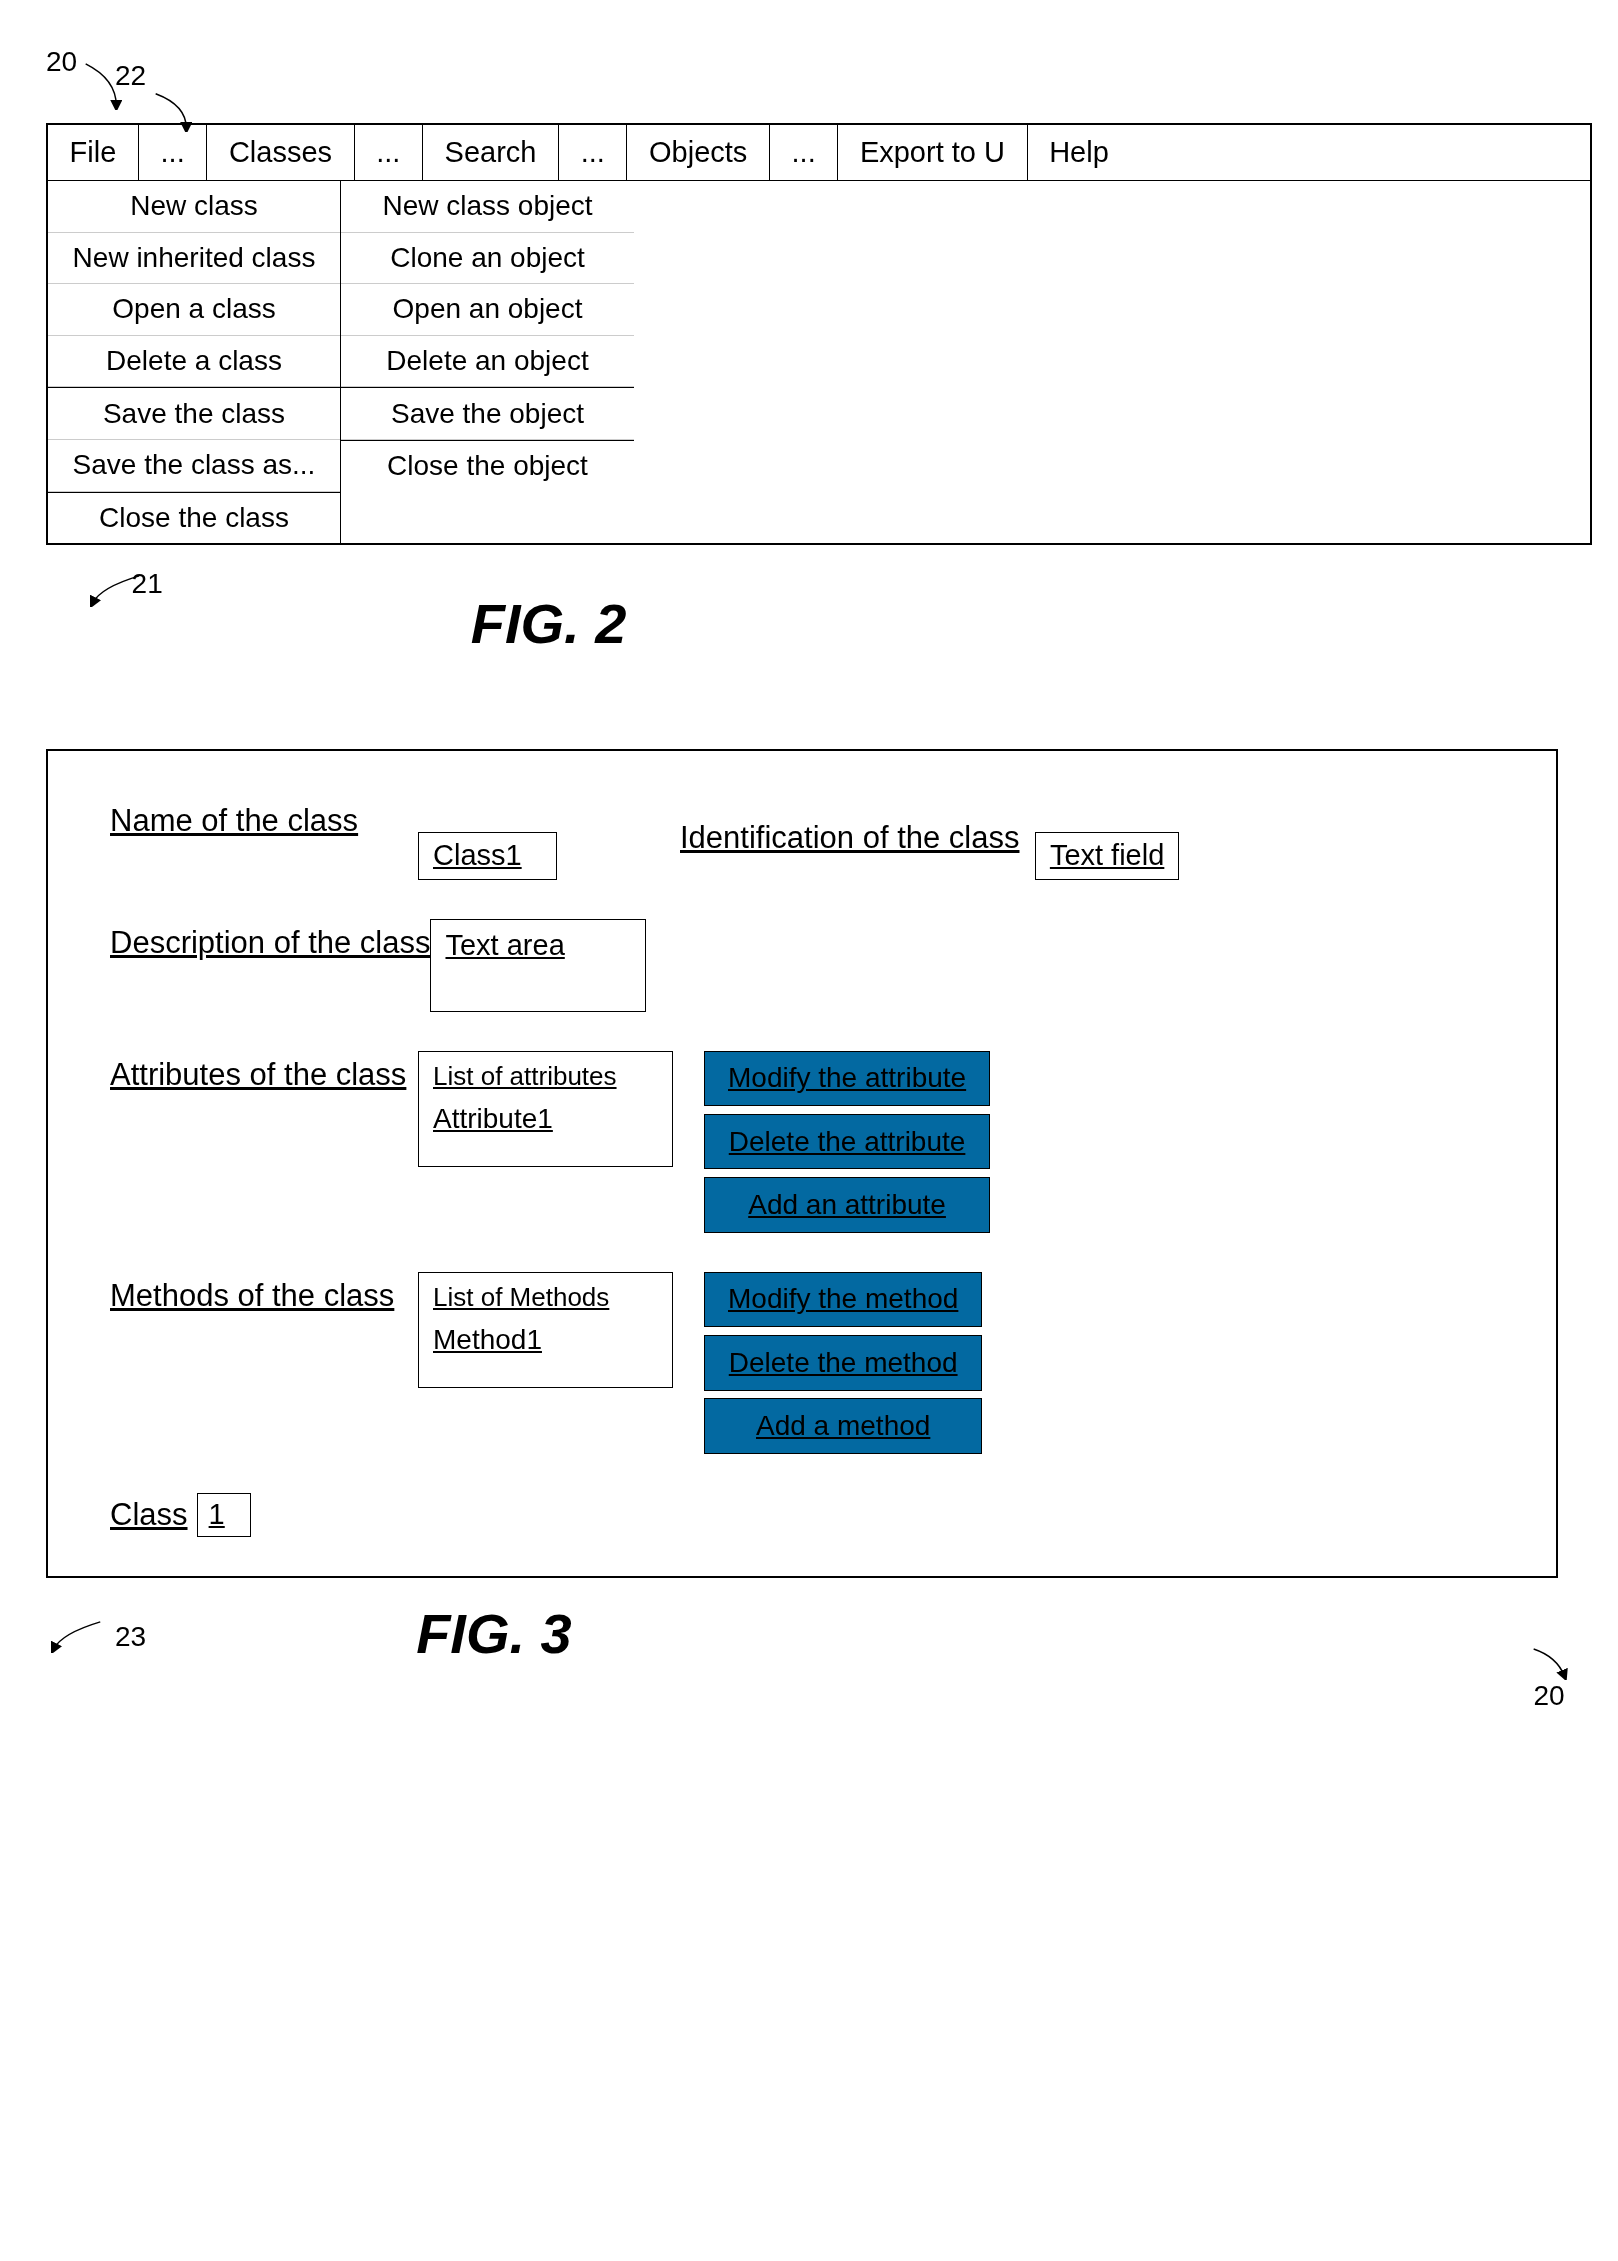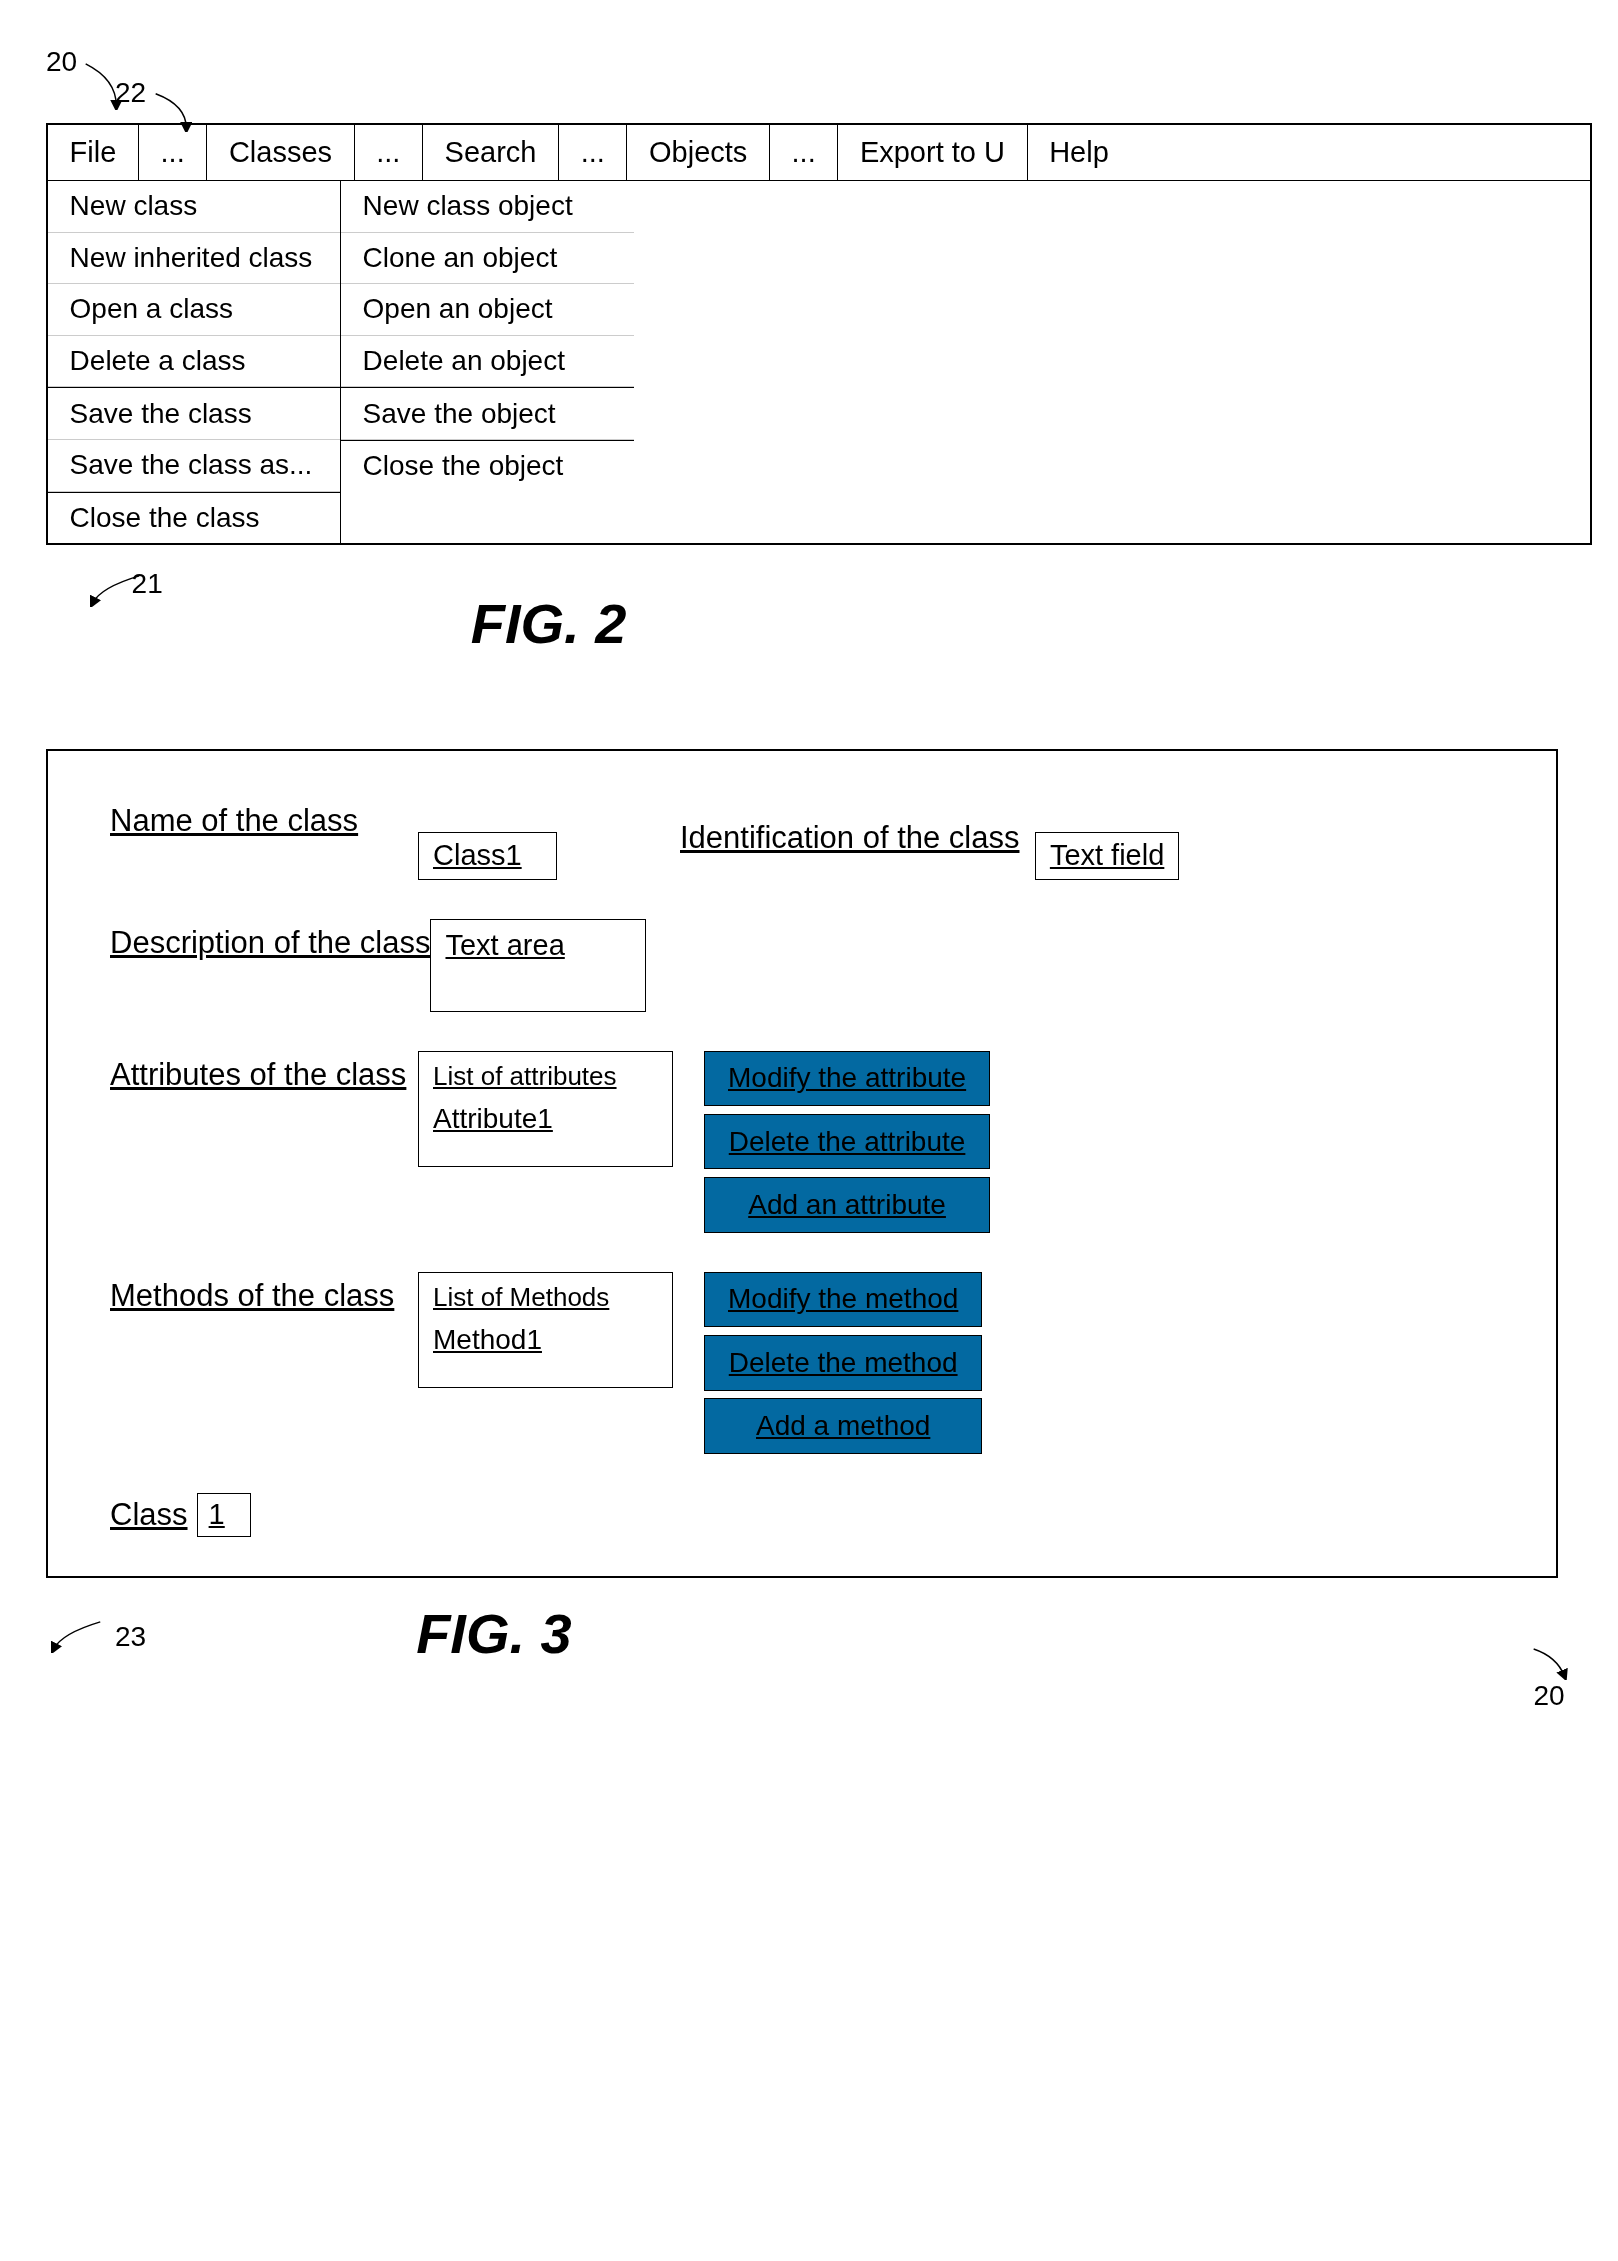--- a/index.html
+++ b/index.html
@@ -42,20 +42,21 @@
       font-size: 29px;
       border-right: 1.5px solid #000;
       cursor: pointer;
       white-space: nowrap;
     }
     .menu-item:last-child { border-right: none; }
 
     .menus-row {
       display: flex;
       align-items: flex-start;
+      text-align: center;
     }
 
     .dropdown-col {
       border-right: 1.5px solid #000;
       min-width: 293px;
     }
     .dropdown-col:last-child { border-right: none; }
 
     .dropdown-item {
       padding: 9.3px 21.6px;
@@ -201,21 +202,21 @@
   
   <svg style="position:absolute;top:9.3px;left:32px;" width="46" height="54" viewBox="0 0 60 70">
     <path d="M 10 10 Q 50 30 50 65" stroke="#000" stroke-width="2" fill="none" marker-end="url(#arr)"></path>
     <defs>
         <marker id="arr" markerWidth="8" markerHeight="8" refX="4" refY="4" orient="auto">
           <path d="M0,0 L8,4 L0,8 Z" fill="#000"></path>
         </marker>
       </defs>
   </svg>
 
-  <span class="ref-label" style="position:absolute;top:31px;left:69px;">22</span>
+  <span class="ref-label" style="position:absolute;top:14px;left:69px;">22</span>
   
   <svg style="position:absolute;top:40px;left:102px;" width="46" height="46" viewBox="0 0 60 60">
     <path d="M 10 10 Q 50 25 50 55" stroke="#000" stroke-width="2" fill="none" marker-end="url(#arr2)"></path>
     <defs>
         <marker id="arr2" markerWidth="8" markerHeight="8" refX="4" refY="4" orient="auto">
           <path d="M0,0 L8,4 L0,8 Z" fill="#000"></path>
         </marker>
       </defs>
   </svg>
 

